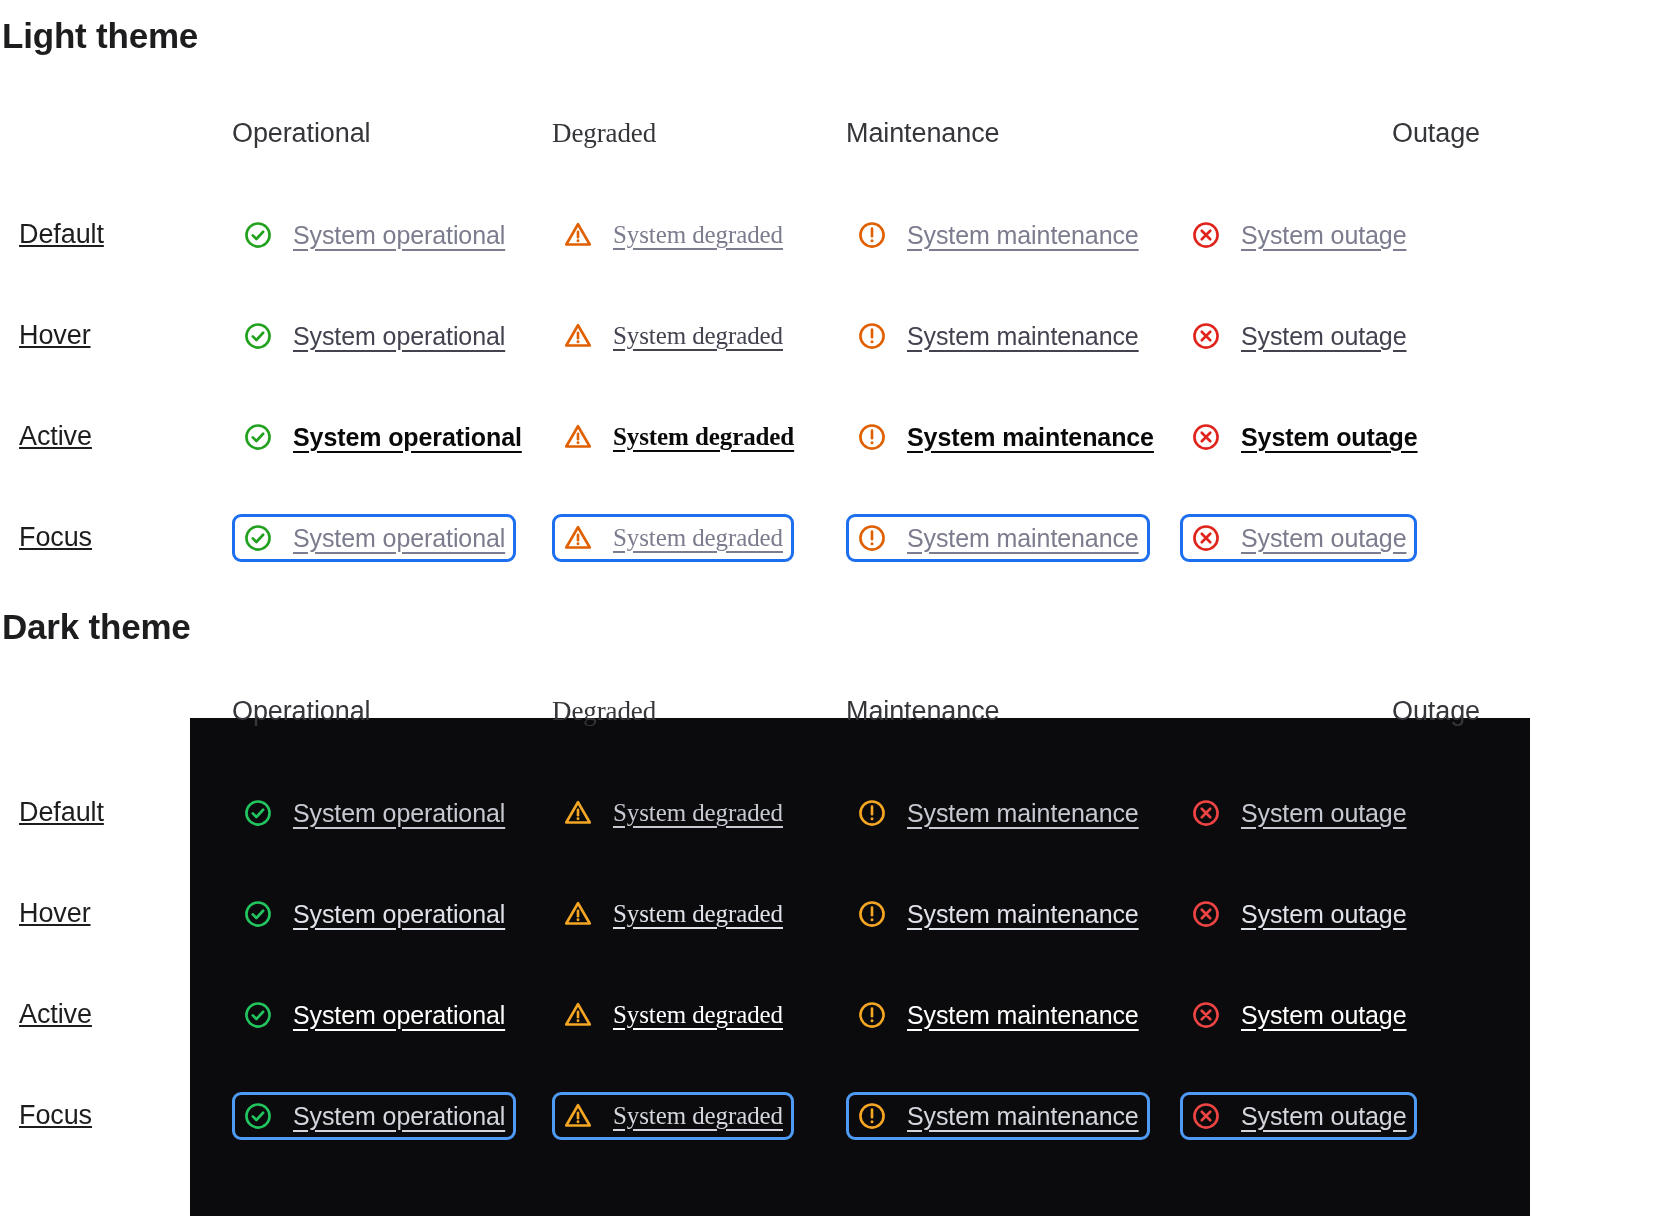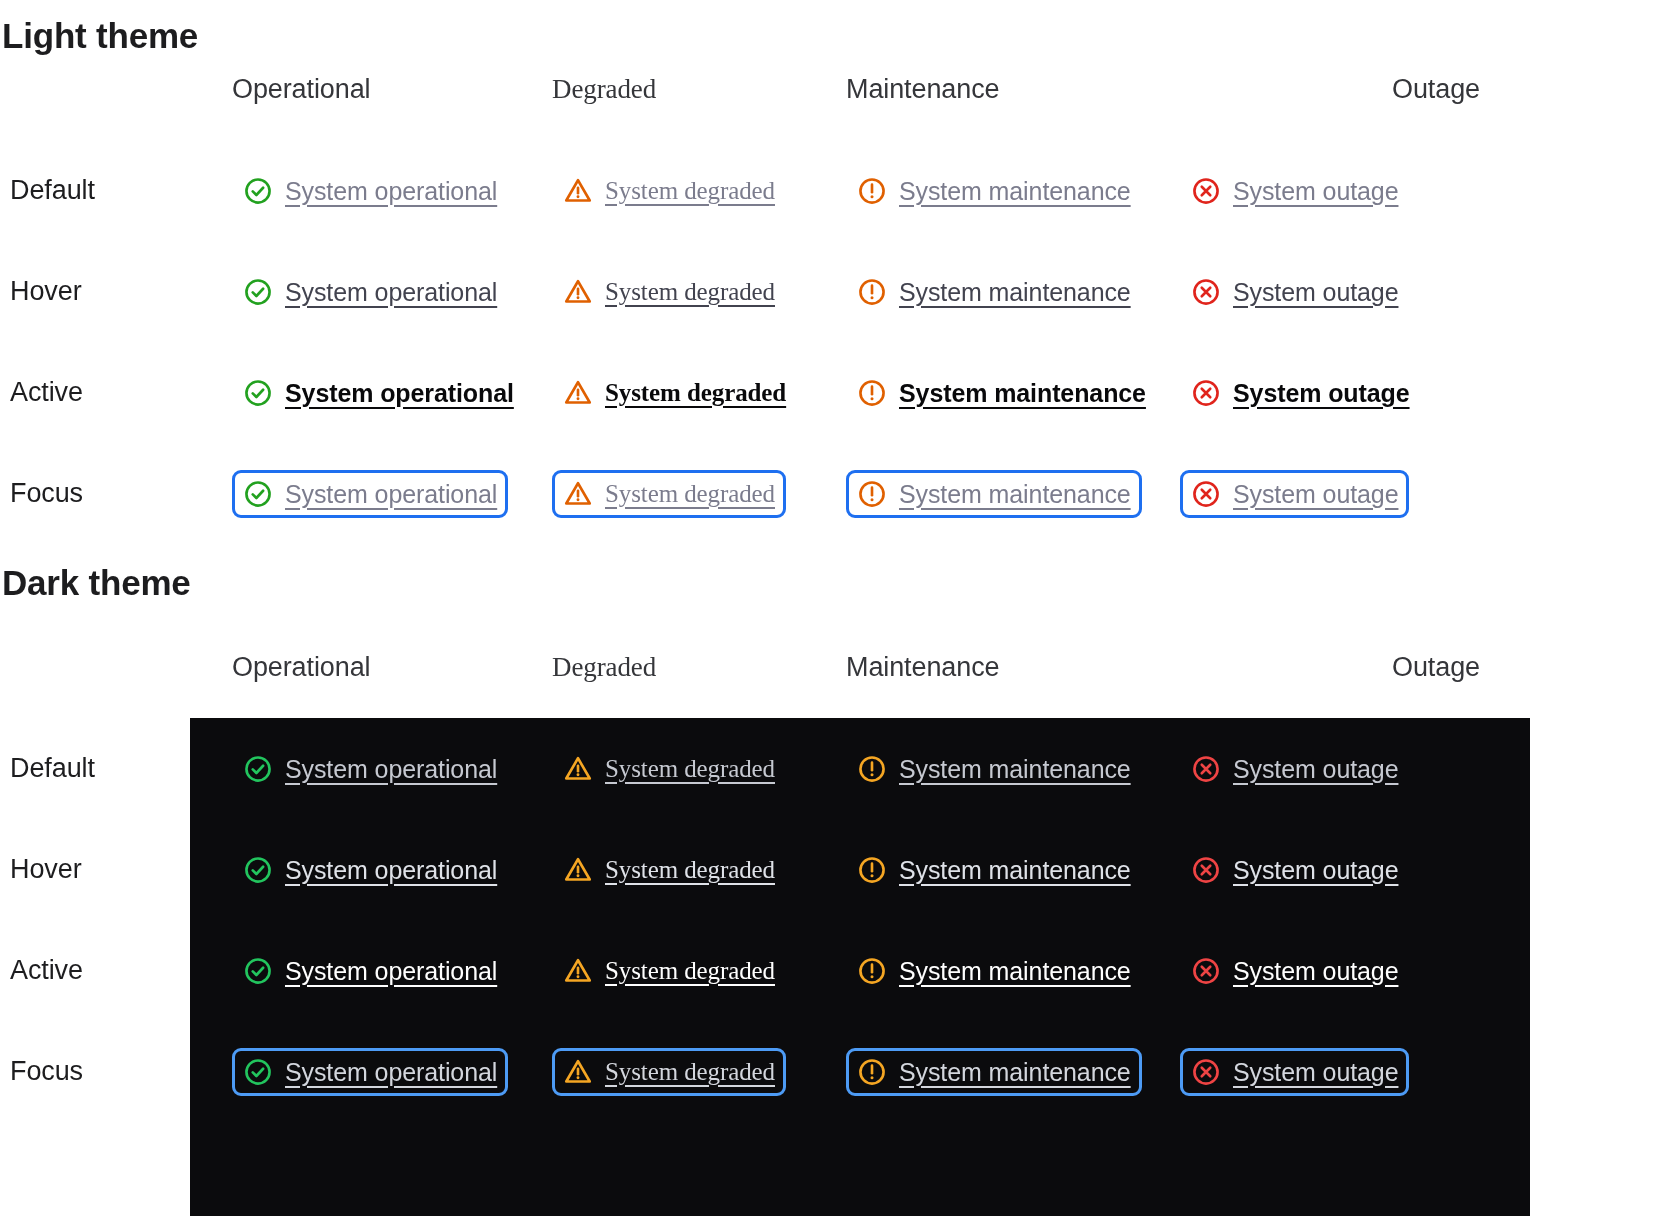--- a/index.html
+++ b/index.html
@@ -26,49 +26,50 @@
   .section-title {
     position: absolute;
     left: 2px;
     font-size: 35px;
     font-weight: bold;
     color: #1d1d1f;
     letter-spacing: -0.2px;
     white-space: nowrap;
   }
   .section-title.light-title { top: 16px; }
-  .section-title.dark-title  { top: 563px; }
+  .section-title.dark-title  { top: 607px; }
 
   
   .dark-panel {
     position: absolute;
     left: 190px;
     top: 718px;
     width: 1340px;
     height: 498px;
     background: #0b0b0d;
   }
 
   
   .grid {
     position: absolute;
     left: 0;
     width: 1672px;
+    margin-top: 44px;
   }
   .grid.light-grid { top: 72px; }
   .grid.dark-grid  { top: 650px; }
 
   .grid-row {
     position: relative;
     height: 101px;
   }
   .grid-row.header-row { height: 68px; }
 
   
-  .col-label { position: absolute; left: 10px;    width: 220px; }
+  .col-label { position: absolute; left: 19px;    width: 220px; text-decoration: underline; }
   .col-0     { position: absolute; left: 232px;  width: 315px; }
   .col-1     { position: absolute; left: 552px;  width: 290px; font-family: Liberation Serif, serif; }
   .col-2     { position: absolute; left: 846px;  width: 330px; }
   .col-3     { position: absolute; left: 1180px; width: 300px; text-align: right; }
 
   
   .col-head {
     font-size: 27px;
     color: #35363a;
     white-space: nowrap;
@@ -89,21 +90,21 @@
   .cell {
     position: absolute;
     top: 0;
     height: 101px;
     display: flex;
     align-items: center;
   }
   .status-link {
     display: inline-flex;
     align-items: center;
-    gap: 12px;
+    gap: 20px;
     padding: 6px 8px;
     border: 3px solid transparent;
     border-radius: 9px;
     box-sizing: border-box;
     background: transparent;
     text-decoration: none;
     white-space: nowrap;
   }
   .status-icon {
     flex: 0 0 auto;

